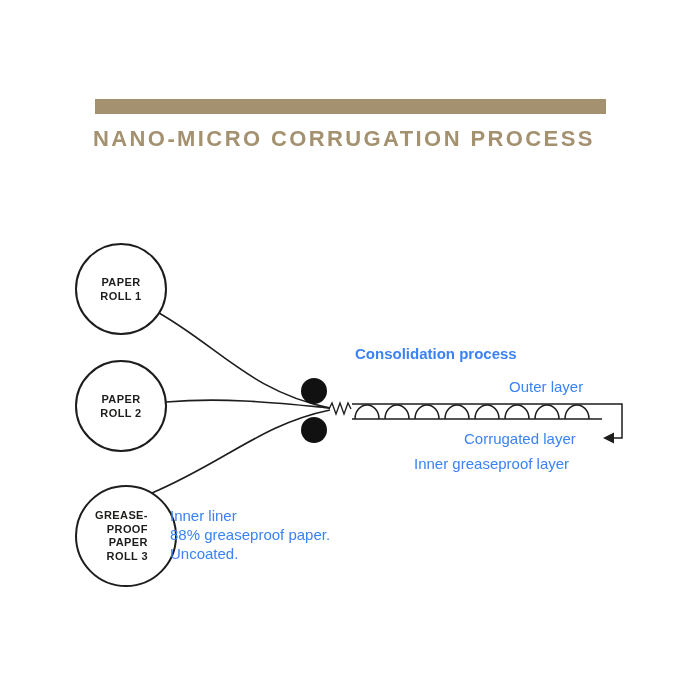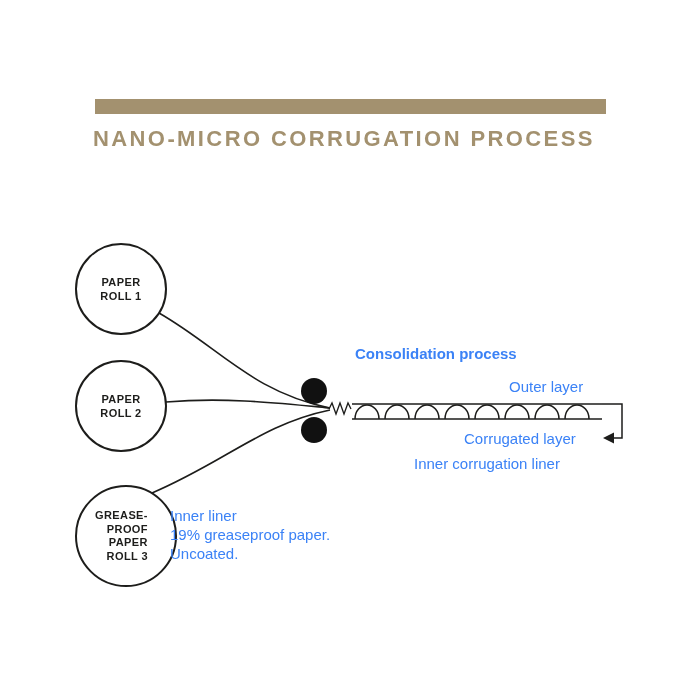--- a/index.html
+++ b/index.html
@@ -73,18 +73,18 @@
   <div class="roll-label centered" style="left:76px; top:393px; width:90px;">PAPER
 ROLL 2</div>
   <div class="roll-label" style="left:95px; top:509px;text-align:right;">GREASE-
 PROOF
 PAPER
 ROLL 3</div>
 
   <div class="lbl bold" style="left:355px; top:344px;">Consolidation process</div>
   <div class="lbl" style="left:509px; top:377px;">Outer layer</div>
   <div class="lbl" style="left:464px; top:429px;text-align:center;">Corrugated layer</div>
-  <div class="lbl" style="left:414px; top:454px;">Inner corrugation liner</div>
+  <div class="lbl" style="left:414px; top:454px;">Inner greaseproof layer</div>
   <div class="lbl" style="left:170px; top:506px;">Inner liner
-19% greaseproof paper.
+88% greaseproof paper.
 Uncoated.</div>
 
 </div>
 
 </body></html>

